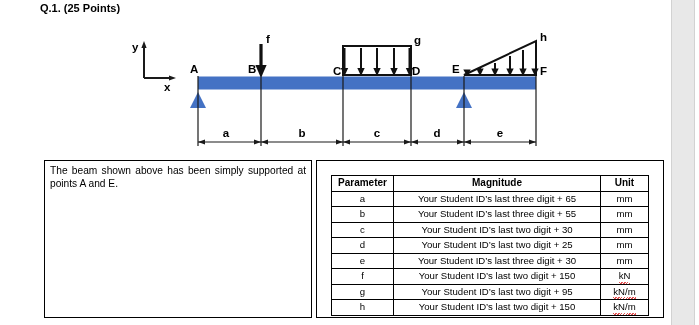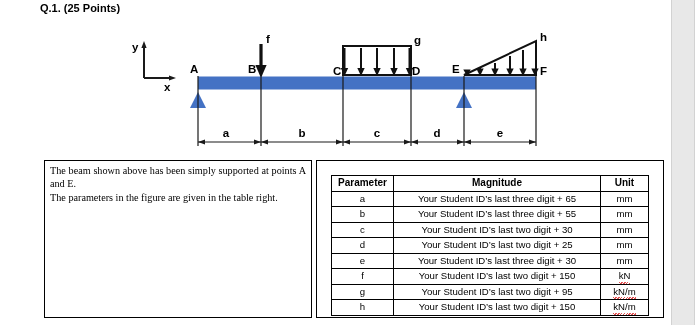--- a/index.html
+++ b/index.html
@@ -48,21 +48,21 @@
     padding:3px 5px 2px 5px;
     background:#fff;
   }
   #prompt-box p{
     margin:0;
     font-size:10.2px;
     line-height:13.4px;
     color:#000;
     text-align:justify;
     text-justify:inter-word;
-    font-family:Liberation Serif, serif;
+    font-family:Liberation Sans, sans-serif;
   }
 
   #table-box{
     margin-left:4px;
     border:1.4px solid #000;
     box-sizing:border-box;
     background:#fff;
     padding:14px;
     flex:1;
   }
@@ -208,21 +208,20 @@
     <text x="365" y="119" font-family="Liberation Sans, sans-serif" font-size="11.5" font-weight="bold" fill="#000" text-anchor="middle">c</text>
     <text x="425" y="119" font-family="Liberation Sans, sans-serif" font-size="11.5" font-weight="bold" fill="#000" text-anchor="middle">d</text>
     <text x="488" y="119" font-family="Liberation Sans, sans-serif" font-size="11.5" font-weight="bold" fill="#000" text-anchor="middle">e</text>
   </svg>
   </div>
 
   <div id="lower">
 
     <div id="prompt-box">
       <p>The beam shown above has been simply supported at points A and E.</p>
-      <p>The parameters in the figure are given in the table right.</p>
     </div>
 
     <div id="table-box">
       <table>
         <colgroup>
           <col class="c-param">
             <col class="c-mag">
             <col class="c-unit">
         </colgroup>
         <thead>

